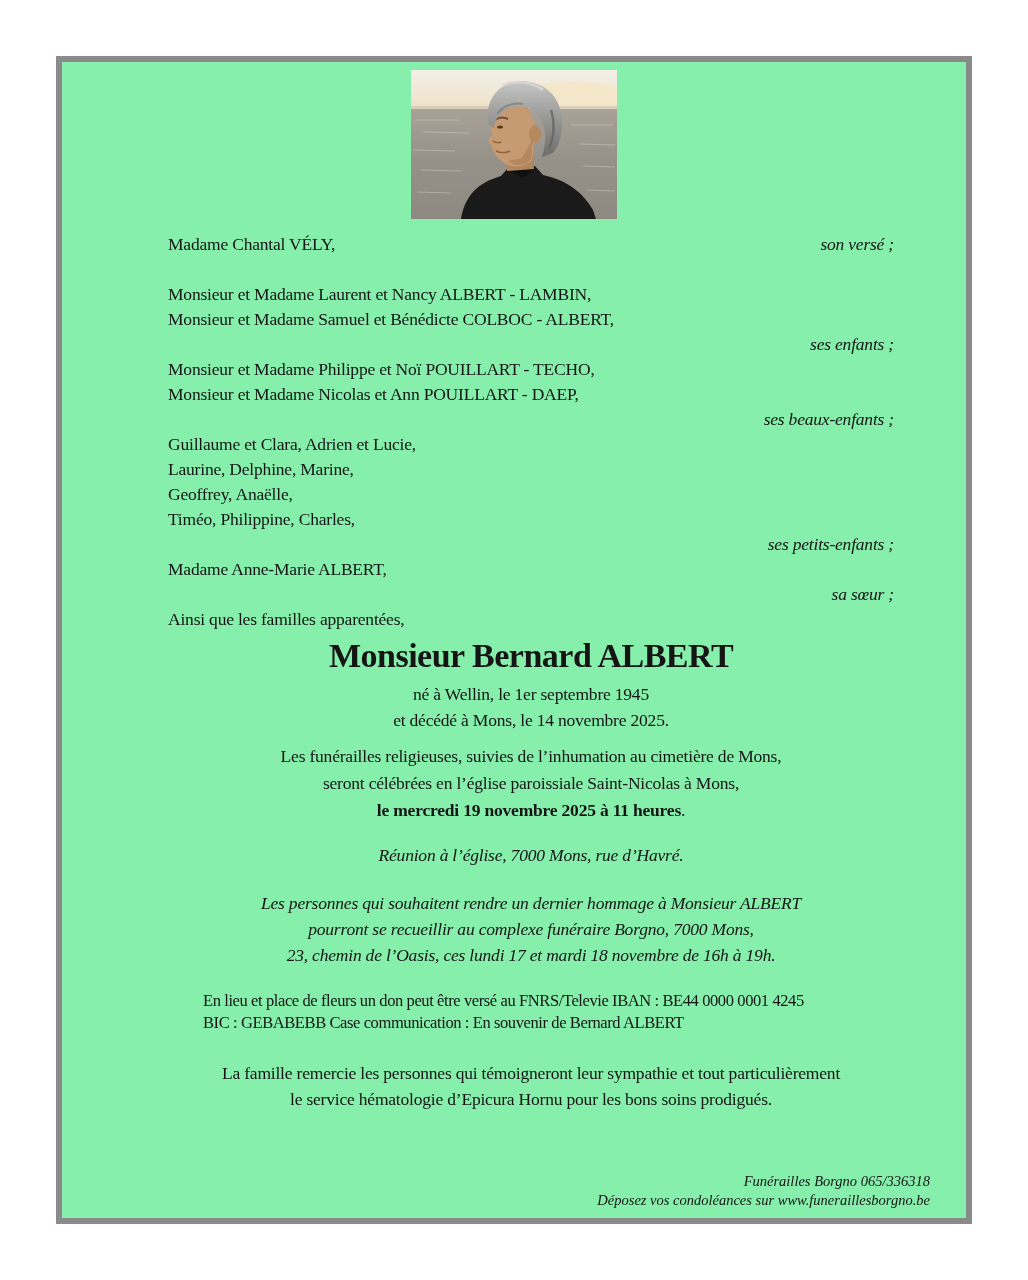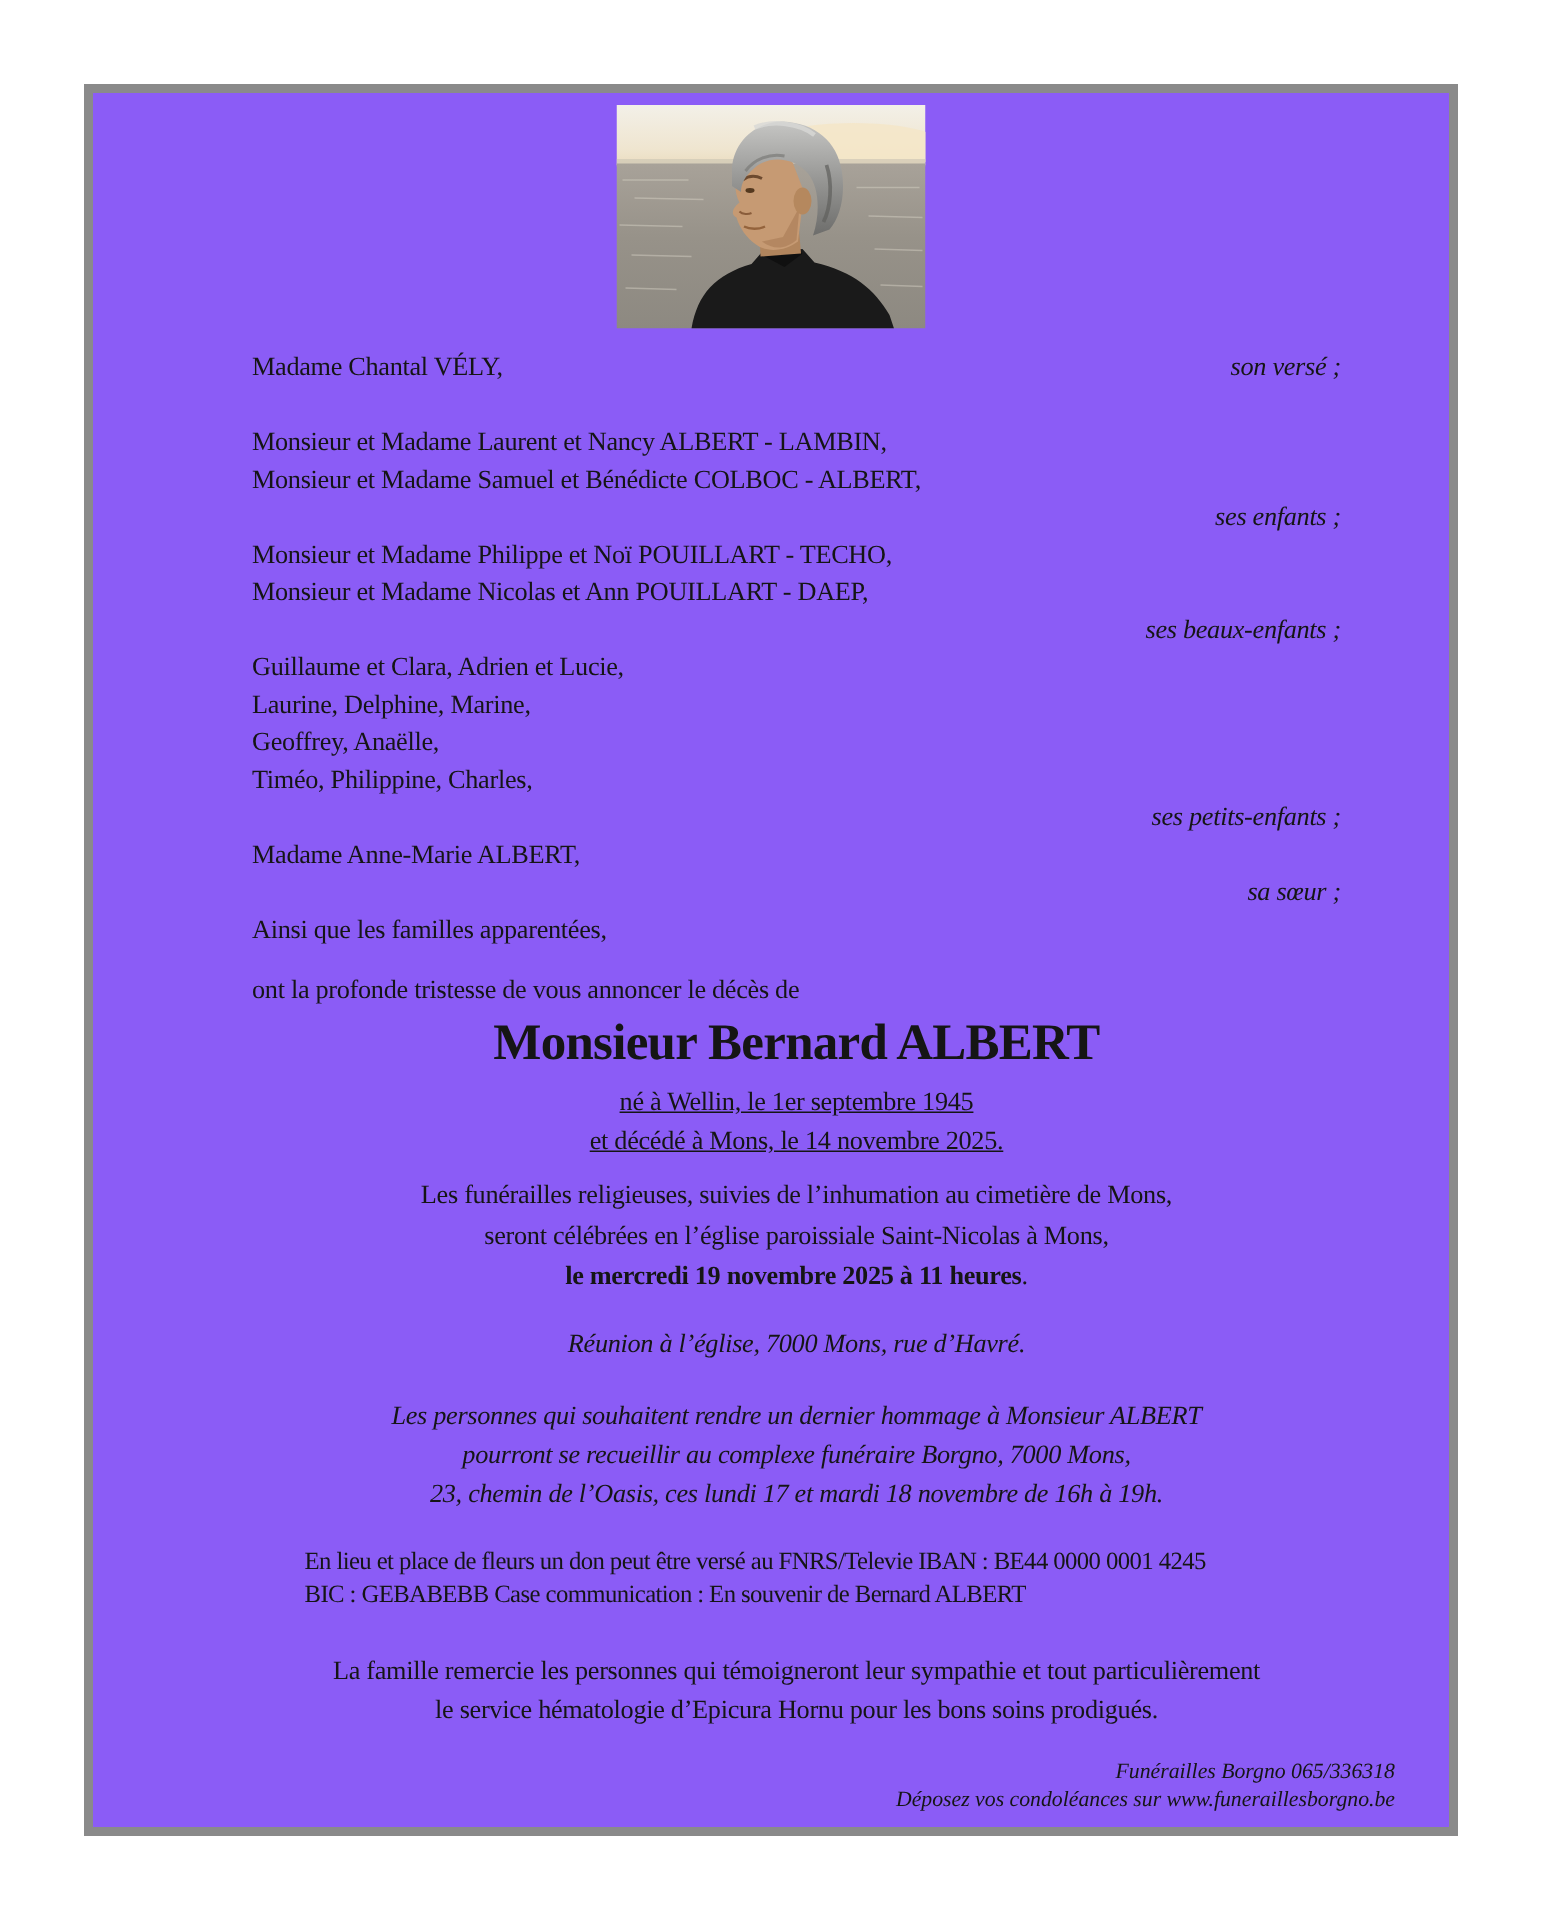--- a/index.html
+++ b/index.html
@@ -3,36 +3,36 @@
 <meta charset="utf-8">
 <style>
   html,body{margin:0;padding:0;}
   body{
     width:1028px;height:1280px;background:#ffffff;position:relative;
     font-family:"Liberation Serif", serif;color:#151515;
     -webkit-font-smoothing:antialiased;
   }
   .sheet{
     position:absolute;left:56px;top:56px;width:916px;height:1168px;
-    border:6px solid #8a8a8a;box-sizing:border-box;background:#8b5cf6;
+    border:6px solid #8a8a8a;box-sizing:border-box;background:#86efac;
   }
   .photo-wrap{width:206px;height:149px;margin:8px auto 0;display:block;}
   .content{padding:13px 72px 0 106px;}
   .row{font-size:17.5px;line-height:25px;white-space:nowrap;letter-spacing:-0.2px;}
   .row.rlabel{text-align:right;font-style:italic;}
   .split{display:flex;justify-content:space-between;}
   .split .ital{font-style:italic;}
   .gap25{height:25px;}
   .announce{margin-top:15px;}
   .title{
     text-align:center;font-weight:bold;font-size:34px;line-height:40px;
     margin-top:4px;white-space:nowrap;letter-spacing:-0.5px;
   }
   .vitals{margin-top:5px;}
-  .vitals .row{line-height:26px;text-align:center;text-decoration:underline;}
+  .vitals .row{line-height:26px;text-align:center;}
   .funeral{margin-top:10px;}
   .funeral .row{line-height:27px;text-align:center;}
   .bold{font-weight:bold;}
   .meeting{margin-top:18px;}
   .meeting .row{font-style:italic;text-align:center;line-height:26px;}
   .viewing{margin-top:22px;}
   .viewing .row{font-style:italic;text-align:center;line-height:26px;}
   .donation{margin-top:22px;padding-left:35px;}
   .donation .row{font-size:16.5px;line-height:22px;letter-spacing:-0.4px;}
   .thanks{margin-top:26px;}
@@ -120,21 +120,20 @@
     <div class="row">Laurine, Delphine, Marine,</div>
     <div class="row">Geoffrey, Anaëlle,</div>
     <div class="row">Timéo, Philippine, Charles,</div>
     <div class="row rlabel">ses petits-enfants ;</div>
 
     <div class="row">Madame Anne-Marie ALBERT,</div>
     <div class="row rlabel">sa sœur ;</div>
 
     <div class="row">Ainsi que les familles apparentées,</div>
 
-    <div class="row announce">ont la profonde tristesse de vous annoncer le décès de</div>
 
     <div class="title">Monsieur Bernard ALBERT</div>
 
     <div class="vitals">
       <div class="row">né à Wellin, le 1er septembre 1945</div>
       <div class="row">et décédé à Mons, le 14 novembre 2025.</div>
     </div>
 
     <div class="funeral">
       <div class="row">Les funérailles religieuses, suivies de l’inhumation au cimetière de Mons,</div>

